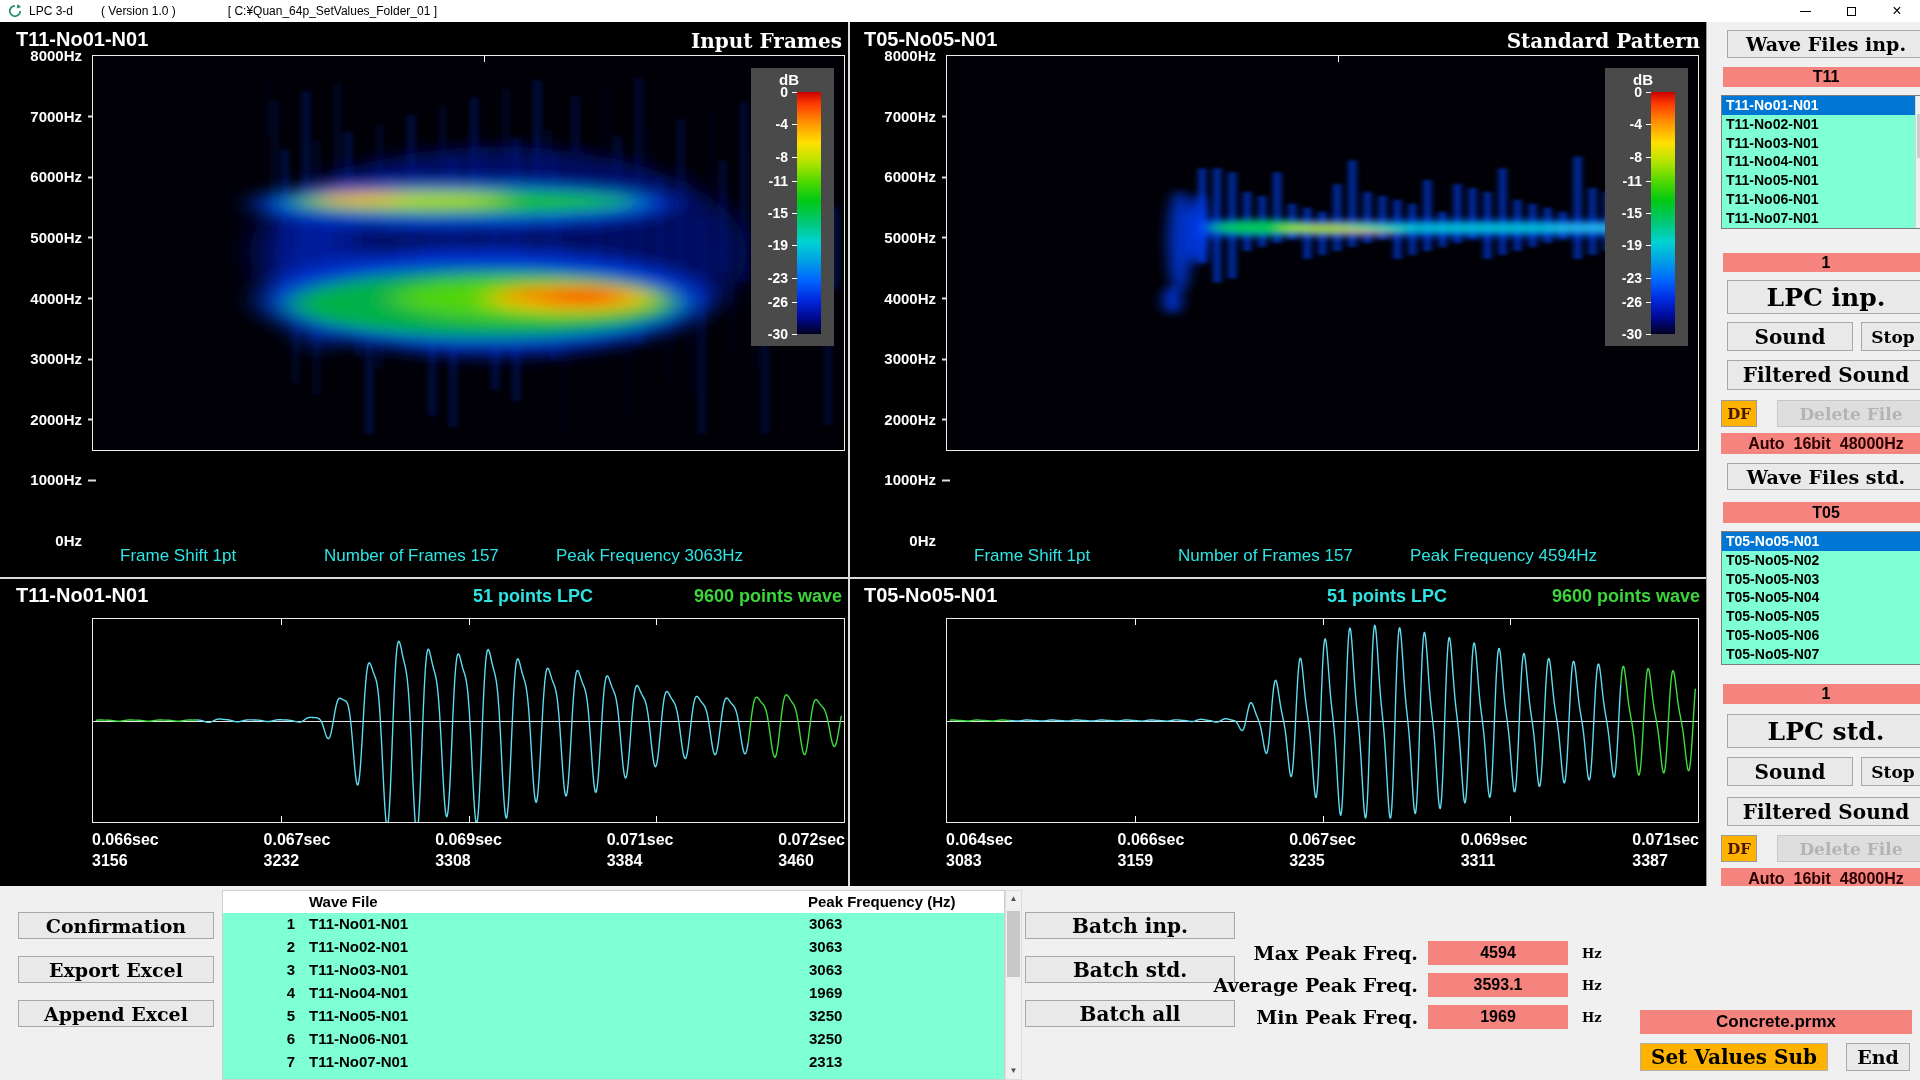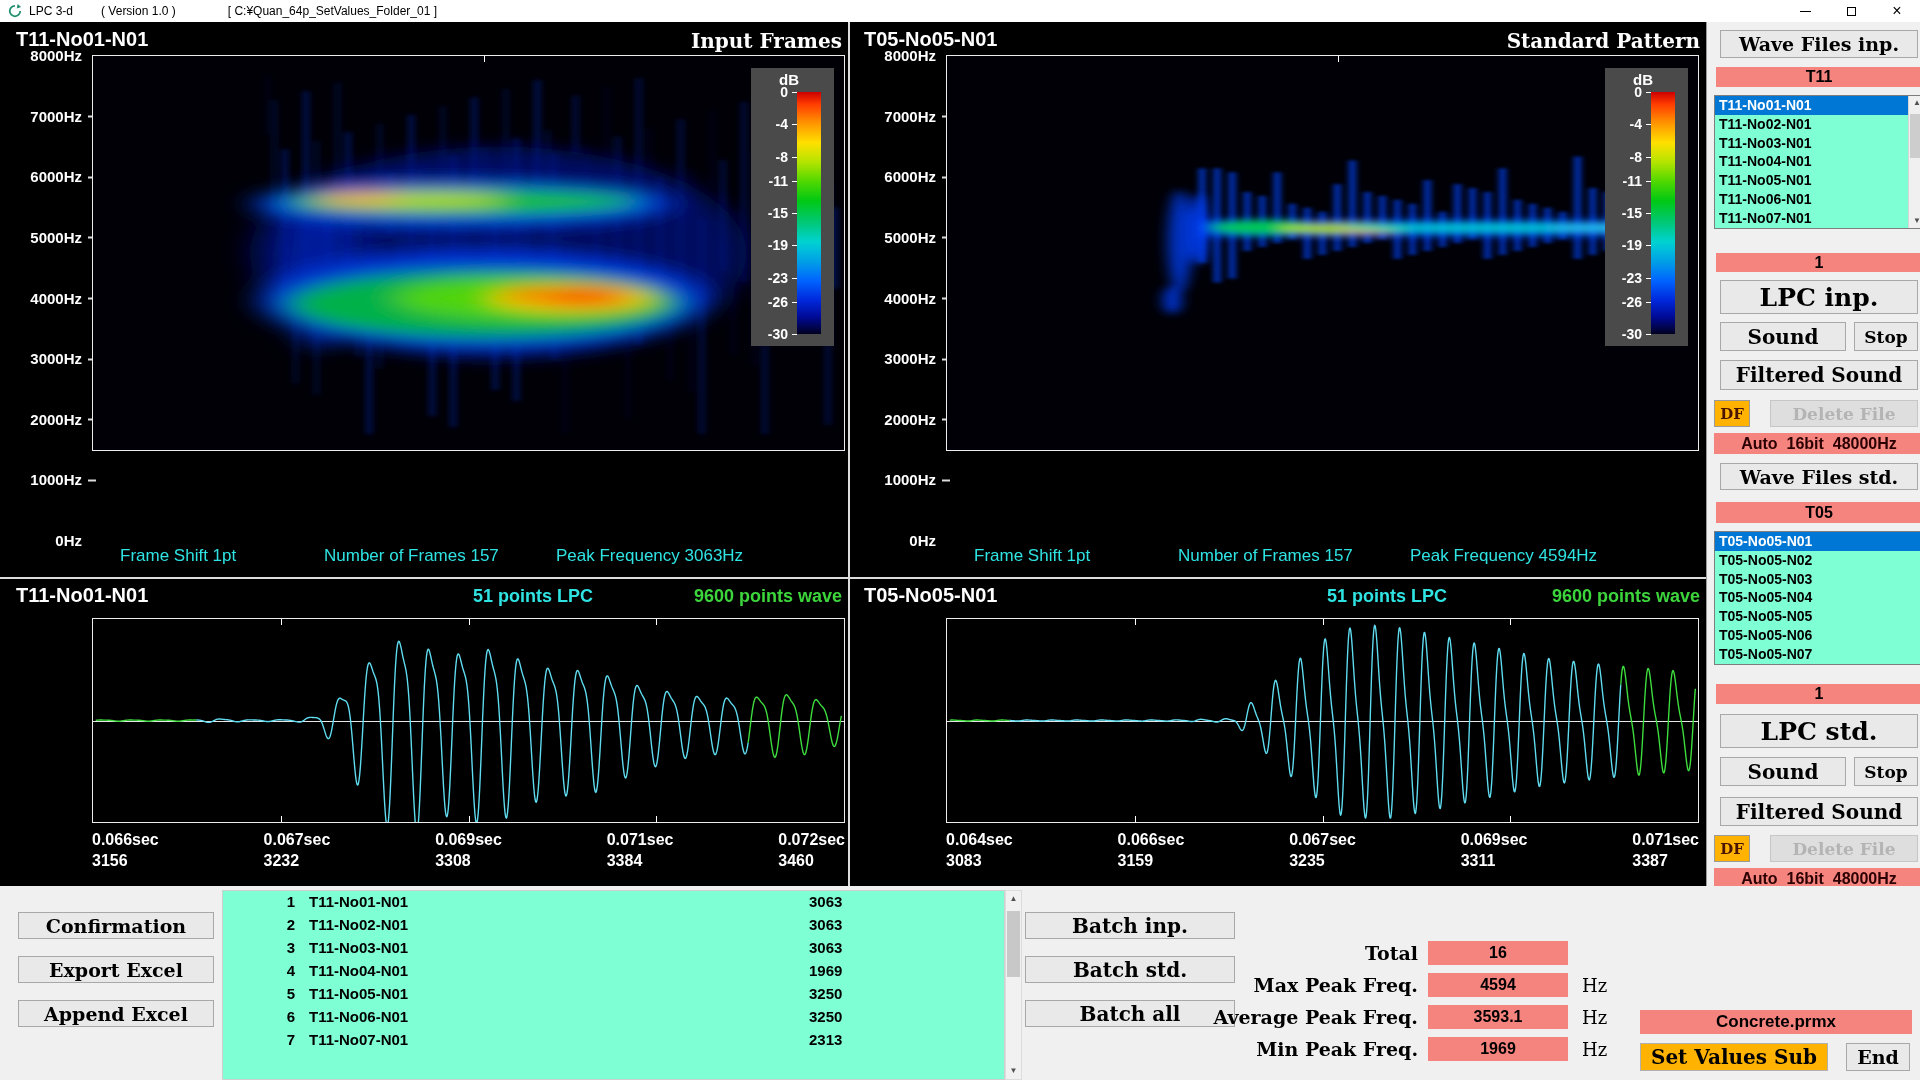--- a/index.html
+++ b/index.html
@@ -75,21 +75,21 @@
   .wave2 .wave-plot{left:96px}
   .midline{position:absolute;left:0;right:0;top:50%;height:1px;background:#e6e6e6}
   .wtick{position:absolute;width:1px;height:6px;background:#fff}
   .wtick.b{bottom:0}.wtick.t{top:0}
   .xticks{position:absolute;top:252px;left:92px;width:753px;display:flex;justify-content:space-between}
   .wave2 .xticks{left:96px}
   .xt{display:flex;flex-direction:column;gap:3px;color:#fff;font-weight:bold;font-size:16px;white-space:nowrap}
 
   
   .sidebar{position:absolute;left:1706px;top:0;width:214px;height:864px;
-    background:var(--panel-bg,#f0f0f0);border-left:1px solid #9a9a9a;padding:0 13px;overflow:hidden}
+    background:var(--panel-bg,#f0f0f0);border-left:1px solid #9a9a9a;padding:0 20px;overflow:hidden}
   .sbtn{display:block;width:198px;background:var(--btn-bg,#e9e9e9);border:1px solid var(--btn-border,#a8a8a8);
     font-family:"DejaVu Serif",serif;font-weight:bold;font-size:19px;color:#000;text-align:center;cursor:pointer}
   .sbtn.big{font-size:25px}
   .pinkbar{width:206px;margin-left:-4px;background:var(--pink,#f5837e);font-weight:bold;
     font-size:16px;color:#000;text-align:center}
   .pinkbar.auto{width:210px;margin-left:-6px;white-space:pre;color:#2b0000;font-size:16px}
   .listbox{position:relative;width:212px;margin-left:-6px;background:var(--mint,#7fffd4);
     border:1px solid #7e7e7e;font-weight:bold;font-size:14px;overflow:hidden}
   .listbox.withsb{padding-right:17px}
   .li{height:18.8px;line-height:18.8px;padding-left:4px;color:#000;white-space:nowrap;cursor:default}
@@ -125,21 +125,21 @@
   .tscroll .arr{position:absolute;left:0;width:15px;text-align:center;font-size:8px;color:#505050;line-height:14px}
   .tscroll .arr.up{top:1px}.tscroll .arr.dn{bottom:1px}
   .tscroll .thumb{position:absolute;left:1px;top:20px;width:13px;height:66px;background:#c8c8c8}
   .stats{position:absolute;left:1150px;top:55px;width:480px}
   .stat-row{position:relative;height:24px;margin-bottom:8px}
   .stat-label{position:absolute;left:0;width:268px;text-align:right;top:50%;transform:translateY(-50%);
     font-family:"DejaVu Serif",serif;font-weight:bold;font-size:19px}
   .stat-value{position:absolute;left:278px;width:140px;height:24px;line-height:24px;text-align:center;
     background:var(--pink,#f5837e);font-weight:bold;font-size:16px}
   .stat-unit{position:absolute;left:432px;top:50%;transform:translateY(-50%);
-    font-family:"DejaVu Serif",serif;font-weight:normal;font-size:18px}
+    font-family:"DejaVu Serif",serif;font-weight:bold;font-size:13px}
   .prmx{position:absolute;left:1640px;top:124px;width:272px;height:24px;line-height:24px;
     background:var(--pink,#f5837e);text-align:center;font-weight:bold;font-size:17px}
   .setvalues{position:absolute;left:1640px;top:157px;width:188px;height:28px;
     background:var(--orange,#ffb300);border:1px solid #b0b0b0;font-family:"DejaVu Serif",serif;
     font-weight:bold;font-size:20px;color:#000;cursor:pointer}
   .endbtn{position:absolute;left:1846px;top:157px;width:64px;height:28px;background:var(--btn-bg,#e9e9e9);
     border:1px solid var(--btn-border,#a8a8a8);font-family:"DejaVu Serif",serif;font-weight:bold;
     font-size:19px;cursor:pointer}
 </style>
 </head>
@@ -543,20 +543,24 @@
       </div>
       <div class="pinkbar auto" style="margin-top:6px;height:21px;line-height:21px">Auto  16bit  48000Hz</div>
     </aside>
 
     <div class="bottom">
       <button class="bbtn" style="top:26px">Confirmation</button>
       <button class="bbtn" style="top:70px">Export Excel</button>
       <button class="bbtn" style="top:114px">Append Excel</button>
 
       <div class="ftable">
+        <div class="thead">
+          <span class="h1">Wave File</span>
+          <span class="h2">Peak Frequency (Hz)</span>
+        </div>
         <div>
 
             <div class="trow">
               <span class="tnum">1</span>
               <span class="tfile">T11-No01-N01</span>
               <span class="tfreq">3063</span>
             </div>
 
             <div class="trow">
               <span class="tnum">2</span>
@@ -600,25 +604,20 @@
         <span class="thumb"></span>
         <span class="arr dn">▼</span>
       </div>
 
       <button class="batchbtn" style="top:26px">Batch inp.</button>
       <button class="batchbtn" style="top:70px">Batch std.</button>
       <button class="batchbtn" style="top:114px">Batch all</button>
 
       <div class="stats">
 
-          <div class="stat-row">
-            <span class="stat-label">Total</span>
-            <span class="stat-value">16</span>
-            <span class="stat-unit"></span>
-          </div>
 
           <div class="stat-row">
             <span class="stat-label">Max Peak Freq.</span>
             <span class="stat-value">4594</span>
             <span class="stat-unit">Hz</span>
           </div>
 
           <div class="stat-row">
             <span class="stat-label">Average Peak Freq.</span>
             <span class="stat-value">3593.1</span>

